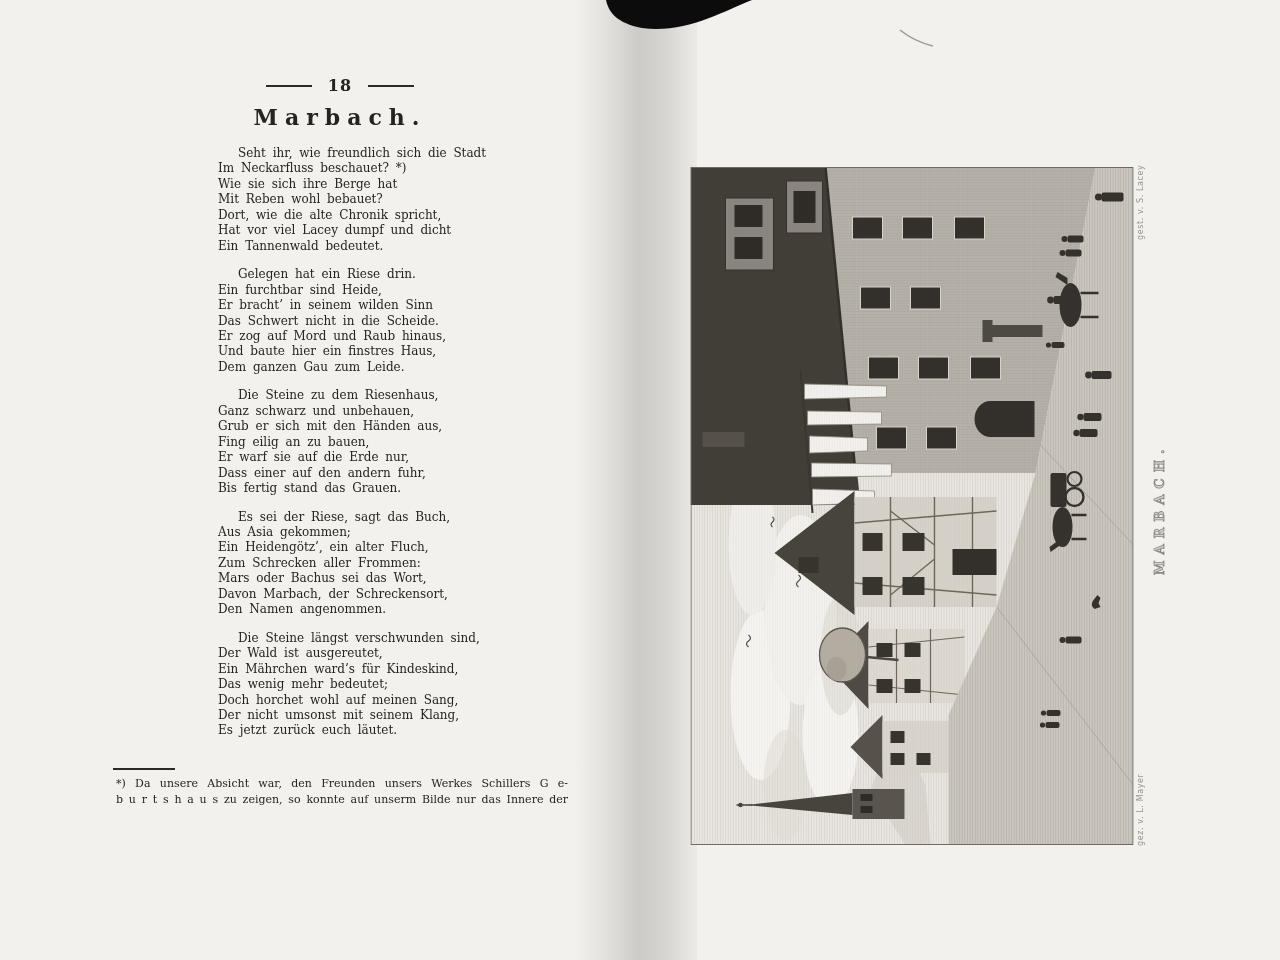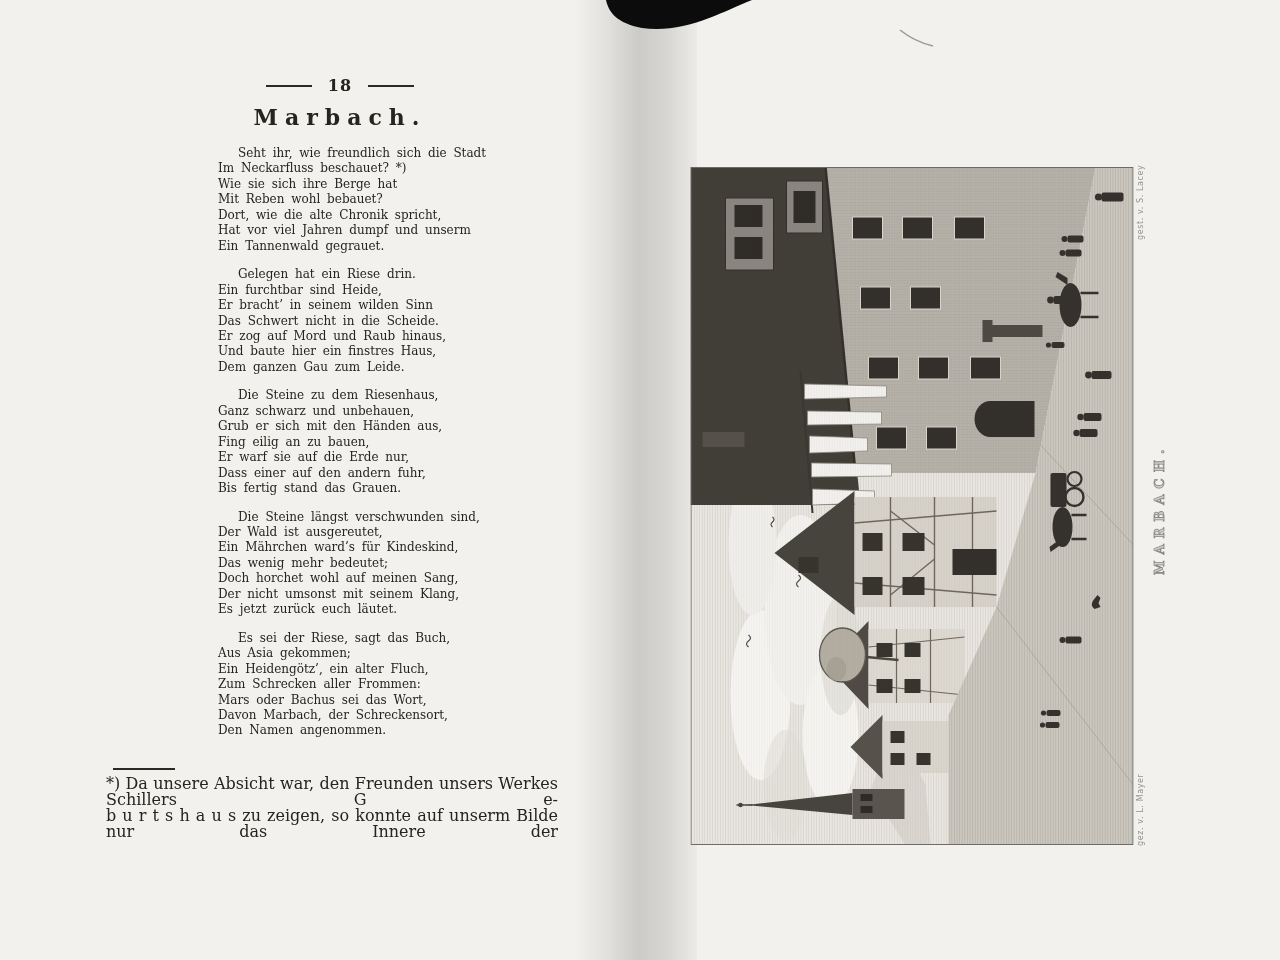--- a/index.html
+++ b/index.html
@@ -22,21 +22,21 @@
   .pageno { font-size:16px; font-weight:bold; letter-spacing:1px; }
   .title {
     position:absolute; top:104px; left:165px; width:350px;
     text-align:center; font-size:22px; font-weight:bold; letter-spacing:7px;
   }
   .poem { position:absolute; left:218px; top:146px; font-size:12px; line-height:15.45px; }
   .poem .stanza { margin-bottom:13px; }
   .poem .line { white-space:nowrap; word-spacing:3px; }
   .poem .line.first { padding-left:20px; }
   .footnote-rule { position:absolute; left:113px; top:768px; width:62px; height:1.5px; background:#2c2a25; }
-  .footnote { position:absolute; left:106px; top:776px; width:452px; font-size:16px; line-height:15.9px; }
+  .footnote { position:absolute; left:116px; top:776px; width:452px; font-size:11px; line-height:15.9px; }
   .footnote .fline { white-space:nowrap; }
   .footnote .fline.justify { text-align:justify; text-align-last:justify; white-space:normal; }
 
   
   .gutter {
     position:absolute; left:575px; top:0; width:122px; height:960px;
     background:linear-gradient(90deg,
       rgba(70,68,64,0) 0%, rgba(70,68,64,0.10) 28%,
       rgba(70,68,64,0.22) 52%, rgba(70,68,64,0.16) 74%,
       rgba(70,68,64,0.04) 100%);
@@ -74,58 +74,58 @@
       <span class="pageno-dash"></span>
     </div>
     <h1 class="title">Marbach.</h1>
     <div class="poem">
         <div class="stanza">
           <div class="line first">Seht ihr, wie freundlich sich die Stadt</div>
           <div class="line">Im Neckarfluss beschauet? *)</div>
           <div class="line">Wie sie sich ihre Berge hat</div>
           <div class="line">Mit Reben wohl bebauet?</div>
           <div class="line">Dort, wie die alte Chronik spricht,</div>
-          <div class="line">Hat vor viel Jahren dumpf und unserm</div>
-          <div class="line">Ein Tannenwald gegrauet.</div>
+          <div class="line">Hat vor viel Lacey dumpf und dicht</div>
+          <div class="line">Ein Tannenwald bedeutet.</div>
         </div>
         <div class="stanza">
           <div class="line first">Gelegen hat ein Riese drin.</div>
           <div class="line">Ein furchtbar sind Heide,</div>
           <div class="line">Er bracht’ in seinem wilden Sinn</div>
           <div class="line">Das Schwert nicht in die Scheide.</div>
           <div class="line">Er zog auf Mord und Raub hinaus,</div>
           <div class="line">Und baute hier ein finstres Haus,</div>
           <div class="line">Dem ganzen Gau zum Leide.</div>
         </div>
         <div class="stanza">
           <div class="line first">Die Steine zu dem Riesenhaus,</div>
           <div class="line">Ganz schwarz und unbehauen,</div>
           <div class="line">Grub er sich mit den Händen aus,</div>
           <div class="line">Fing eilig an zu bauen,</div>
           <div class="line">Er warf sie auf die Erde nur,</div>
           <div class="line">Dass einer auf den andern fuhr,</div>
           <div class="line">Bis fertig stand das Grauen.</div>
         </div>
         <div class="stanza">
+          <div class="line first">Es sei der Riese, sagt das Buch,</div>
+          <div class="line">Aus Asia gekommen;</div>
+          <div class="line">Ein Heidengötz’, ein alter Fluch,</div>
+          <div class="line">Zum Schrecken aller Frommen:</div>
+          <div class="line">Mars oder Bachus sei das Wort,</div>
+          <div class="line">Davon Marbach, der Schreckensort,</div>
+          <div class="line">Den Namen angenommen.</div>
+        </div>
+        <div class="stanza">
           <div class="line first">Die Steine längst verschwunden sind,</div>
           <div class="line">Der Wald ist ausgereutet,</div>
           <div class="line">Ein Mährchen ward’s für Kindeskind,</div>
           <div class="line">Das wenig mehr bedeutet;</div>
           <div class="line">Doch horchet wohl auf meinen Sang,</div>
           <div class="line">Der nicht umsonst mit seinem Klang,</div>
           <div class="line">Es jetzt zurück euch läutet.</div>
-        </div>
-        <div class="stanza">
-          <div class="line first">Es sei der Riese, sagt das Buch,</div>
-          <div class="line">Aus Asia gekommen;</div>
-          <div class="line">Ein Heidengötz’, ein alter Fluch,</div>
-          <div class="line">Zum Schrecken aller Frommen:</div>
-          <div class="line">Mars oder Bachus sei das Wort,</div>
-          <div class="line">Davon Marbach, der Schreckensort,</div>
-          <div class="line">Den Namen angenommen.</div>
         </div>
       </div>
     <div class="footnote-rule"></div>
     <div class="footnote">
         <div class="fline justify">*) Da unsere Absicht war, den Freunden unsers Werkes Schillers G e-</div>
         <div class="fline justify">b u r t s h a u s  zu zeigen, so konnte auf unserm Bilde nur das Innere der</div>
       </div>
   </div>
 
   <div class="gutter"></div>

